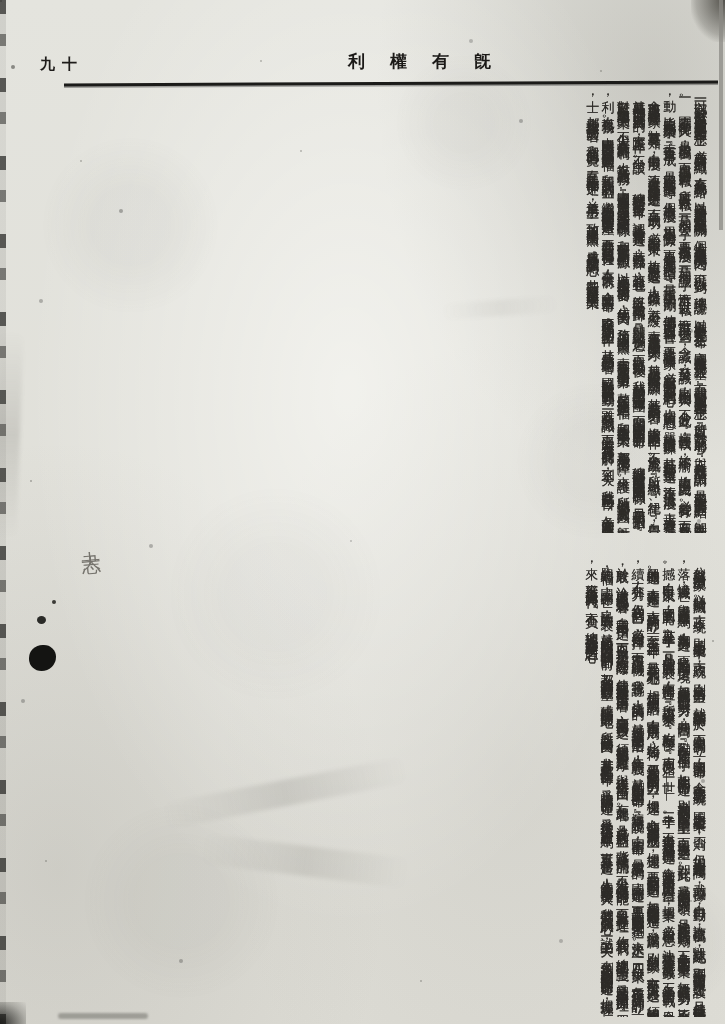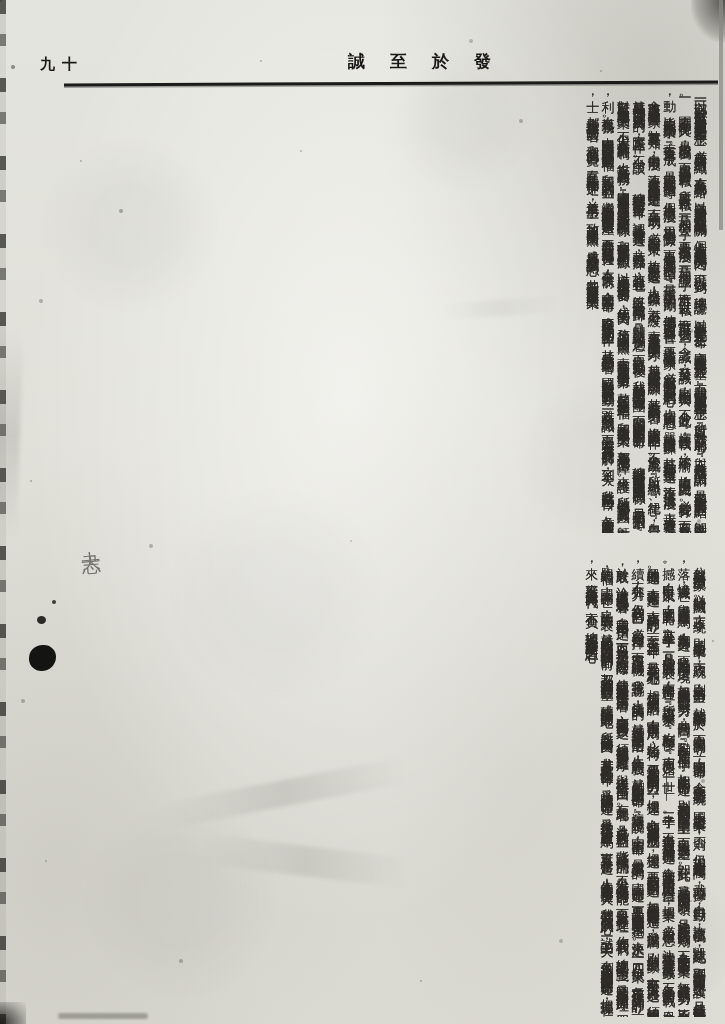--- a/index.html
+++ b/index.html
@@ -66,21 +66,21 @@
     600px 70px 0 0 rgba(45,45,42,.3), 12px 66px 0 1px rgba(45,45,42,.5),
     350px 540px 0 0 rgba(45,45,42,.25), 150px 545px 0 1px rgba(45,45,42,.3);}
 </style>
 </head>
 <body>
 
 <div class="page">
   <div class="mottle"></div>
 
   <div class="pagenum">十九</div>
-  <div class="masthead">發於至誠</div>
+  <div class="masthead">旣有權利</div>
   <div class="rule"></div>
 
   <div class="tblock upper">以一鄉一縣一省以至於全國的成年國民和靑年志士，必須有共同的組織，有系統的聯絡，以爲國家建設和個人立業的總機關。個人惟有在這個總機關之內，纔可以做到　總理所說：『以個人數十年必死之生命，立國家億萬年不死之根基。』而我們中國的成年國民和靑年志士，所以有『一片散沙』的恥辱，與『五分鐘熱血』的譏誚，是由於不能作廣大的團結，卽團結亦不能夠持久而統一。團結不能持久，是由於虛僞，而虛僞是由於自私。所以要救自私，莫如一個『公』字；要救虛僞散漫，莫如一個『誠』字。惟至公可以去私，惟至誠可以去僞。一念之誠，發於至誠，則民胞物與，不分彼此；『擇善固執』，始終不渝，故中國之誠民，必能實行。而凡百事業的發動，皆由此指點出來了。靑年『百事不成』，是由於不受師長的指導；個人故意浪漫，思想不切實際，更不知道受『師長』的指導，是『指導一生』的涼劑。他們要自由改造一個社會，要建設社會國家，必須有耐勞的能力和堅強的信心，切實的思想，嚴格的改造鍛鍊；其行動必須任重致遠，決不可流於浪漫。上焉者改造社會，因社會改造而建設社會國家，其重要可知。自由散漫，決不是改造社會建設國家之道。百事的成功，必須由艱苦中得來；故靑年思想之改造，人格之鍛鍊，必不可緩。靑年要成爲建設國家的人才，其思想必須經過科學的訓練，其能力必須耐勞刻苦，擔當實際的工作，不流於空疏。所以『組織』、『紀律』、『自覺』，就是要他們以成己成人爲目的，實際工作，不尚空談。　總理對於當年一般靑年，認爲教育未得其道，其流弊已深，故兼容並包，終以三民主義爲依歸，是卽以『誠』救僞之意。而抗戰發動以後，我就發動組織三民主義靑年團，而開創了中國國民黨的新生命。　總理對於全國國民與中國國民黨的關係，早有明切的指示：『全國靑年對於三民主義建國的大業，不但人人有入黨的權利，也有入黨的義務。』中國國民黨要知道三民主義和國民革命建國的關係，和中華民族新動力的根源，以適應全國靑年迫切的需要。成年的國民，務須加入中國國民黨，靑年團乃是國民革命的生力軍，整個民族全體的幸福，和國家億萬年的大業，都要他們來保障，來維護。所以他們對於入黨入團，旣有權利，也有義務。中國國民要顧全民族全體的幸福，和民族永久的利益，繼承先烈繼往開來的基業與遺產，亦要共同負起這個責任。在今天以前，全國共同革命，廢除不平等條約的初步工作，其成績亦已經昭著。國民對於雪恥圖強的運動，雖有一致的認識，而平時亦不免有分歧的見解。到了今天，我以爲時至今日，各方面愛國有志之士，都應該作深切的反省，和徹底的自覺，在三民主義的信仰之下，並肩携手，一致加入中國國民黨，成爲親愛精誠的同志，共同致力於革命建國的大業。</div>
   <div class="tblock lower">分裂與分治的現象，必歸於消滅。政令統一，則國力能集中；內政統一，則全國的力量，就能歸納集中於一。而中國的獨立，中國的運命，全在內政之能否統一，國力之能否集中。否則，仍如過去之封建軍閥，武力割據，自由行動，詐欺虛僞，毀法亂紀，則不獨妨礙國家統一之建設，且使我中華民族繼續衰落，慘遭滅亡，擧國盡爲奴隸牛馬，永無翻身之日，更陷於萬劫不復之境。如果我國民再能加以一致努力，共同奮鬥，勵行『奉公守法』四個字，如此中國的命運，則全操在我們全國國民自己的掌上，而民族復興之望，卽在於此。這是我們中國命運的分水嶺，且決定卽在此次抗戰時期。五十年的國民革命基業，無論任何反動勢力，皆不能搖撼。自甲午以來，中國的國恥，亦足五十年了。凡是一個民族的興衰，在中國哲理，所謂『否極泰來』，『剝極而復』，『周而復始』，一世——三十年了。不過要實現這個必然的機運，全靠全國革命份子的努力與覺悟；一切事業，必須自強不息，決非株守坐待者之所能倖致。五年半的全面抗戰，今日已經創造了中國復興的機運。大家要知道：南京條約的訂立，至今正滿一百年。只要我們人心不死，相信精神永不滅的話，宇宙自有法則，此後如何，仍要看我們全國國民的努力；一切機運，亦非怯弱自棄者所能期成；一切機運，要由我們自動的創造。如果我們能夠勇猛精進，發揚蹈厲，則自然的現象，亦無不可以人力改造。須知國家民族之存亡絕續，不在外力，仍在我們自己，必須自知自擇，而決不可坐誤時機。我嘗說：『生活的目的，就是增進人類全體的生活；生命的意義，就是創造宇宙繼起的生命。』這句話就是說：宇宙的生命，是繼起不絕的；國家的命運，更要由我全國國民本身來創造，來決定。一八四二年以來，各種不平等條約的訂立，致我國家民族於衰敗，淪於次殖民地與奴隸者，由我國民自招之；而今日一切不平等條約之廢除，使我國家民族獲得平等與自由者，亦由我國民自致之。須知我們民族力量之雄厚，與夫獲得之平等自由，有如此者。凡違反民族利益，背逆時代潮流的，不只沒有徹底覺悟的可能，而且沒有存在之理。你們看我們　總理的三民主義，爲國民革命指導的原理，四萬萬五千萬同胞的禍福，國家的存亡，民族的興衰，就是這樣明明白白的擺在我們的面前，都不容我們有瞻顧觀望，或徘徊猶豫的餘地。所以我全國國民，尤其是有志氣血性的靑年，爲大時代中國的命運，爲後世子孫不淪於奴隸牛馬，豈可不及今奮起？人生的意義是多麼偉大，我們要以自強的決心，誠一的工夫，來創造來決定我們國家民族的命運，把握現在，創造將來，庶幾不負這個大時代，亦不負　總理與先烈締造民國之苦心。</div>
 
   <div class="handwriting">夬志</div>
 
   <div class="blob-big"></div>
   <div class="blob-small"></div>
   <div class="blob-tiny"></div>

